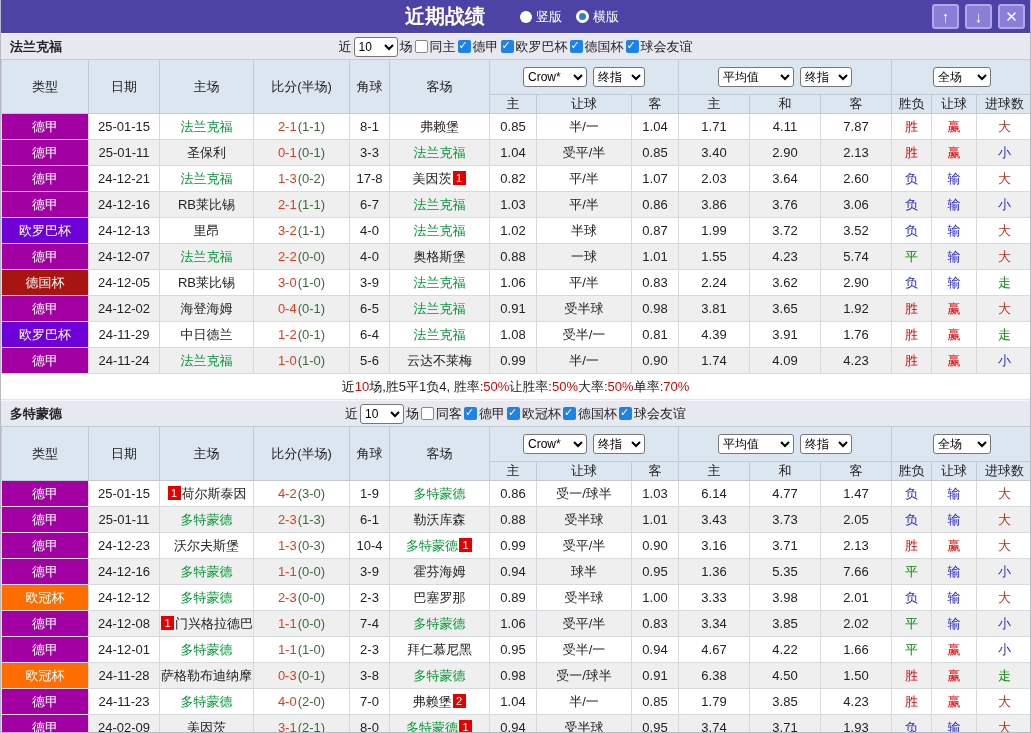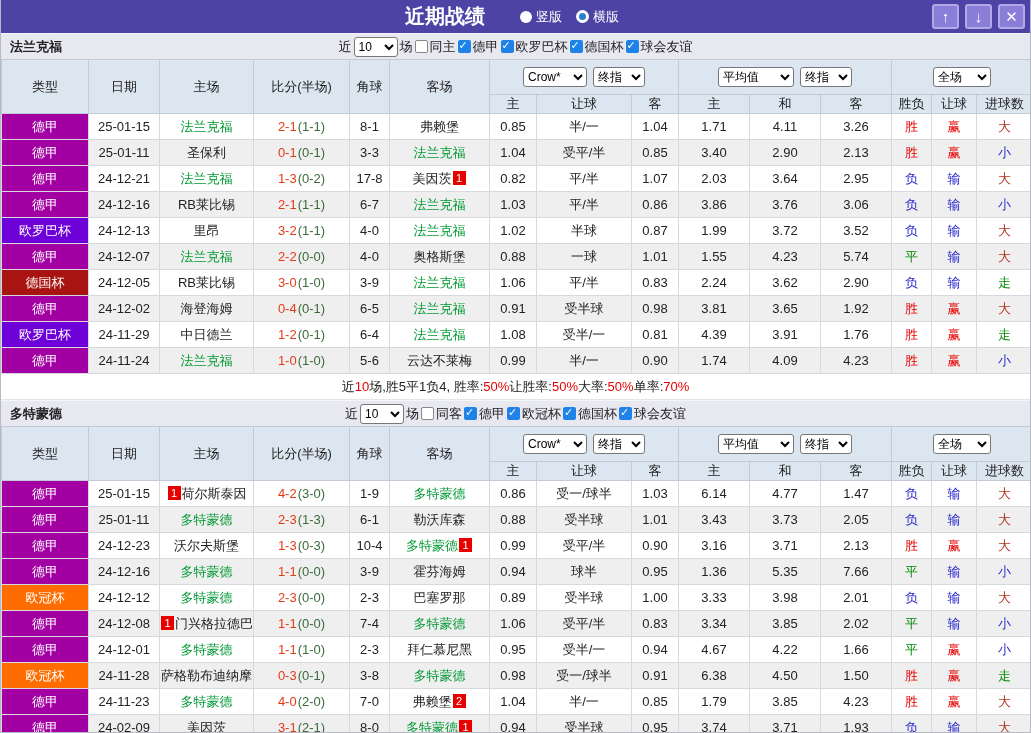--- a/index.html
+++ b/index.html
@@ -132,21 +132,21 @@
               <td class="dt">25-01-15</td>
               <td class="tm"><span class="green">法兰克福</span></td>
               <td class="sc"><span class="ft">2-1</span><span class="ht">(1-1)</span></td>
               <td>8-1</td>
               <td class="tm"><span>弗赖堡</span></td>
               <td class="crow">0.85</td>
               <td class="crow">半/一</td>
               <td class="crow">1.04</td>
               <td class="avg">1.71</td>
               <td class="avg">4.11</td>
-              <td class="avg">3.26</td>
+              <td class="avg">7.87</td>
               <td class="res" style="color: rgb(230, 0, 0);">胜</td>
               <td class="res" style="color: rgb(230, 0, 0);">赢</td>
               <td class="res" style="color: rgb(181, 50, 28);">大</td>
             </tr>
             <tr class="even">
               <td class="lg" style="background: rgb(163, 0, 163);">德甲</td>
               <td class="dt">25-01-11</td>
               <td class="tm"><span>圣保利</span></td>
               <td class="sc"><span class="ft">0-1</span><span class="ht">(0-1)</span></td>
               <td>3-3</td>
@@ -166,21 +166,21 @@
               <td class="dt">24-12-21</td>
               <td class="tm"><span class="green">法兰克福</span></td>
               <td class="sc"><span class="ft">1-3</span><span class="ht">(0-2)</span></td>
               <td>17-8</td>
               <td class="tm"><span>美因茨</span><span class="badge">1</span></td>
               <td class="crow">0.82</td>
               <td class="crow">平/半</td>
               <td class="crow">1.07</td>
               <td class="avg">2.03</td>
               <td class="avg">3.64</td>
-              <td class="avg">2.95</td>
+              <td class="avg">2.60</td>
               <td class="res" style="color: rgb(39, 39, 204);">负</td>
               <td class="res" style="color: rgb(39, 39, 204);">输</td>
               <td class="res" style="color: rgb(181, 50, 28);">大</td>
             </tr>
             <tr class="even">
               <td class="lg" style="background: rgb(163, 0, 163);">德甲</td>
               <td class="dt">24-12-16</td>
               <td class="tm"><span>RB莱比锡</span></td>
               <td class="sc"><span class="ft">2-1</span><span class="ht">(1-1)</span></td>
               <td>6-7</td>

